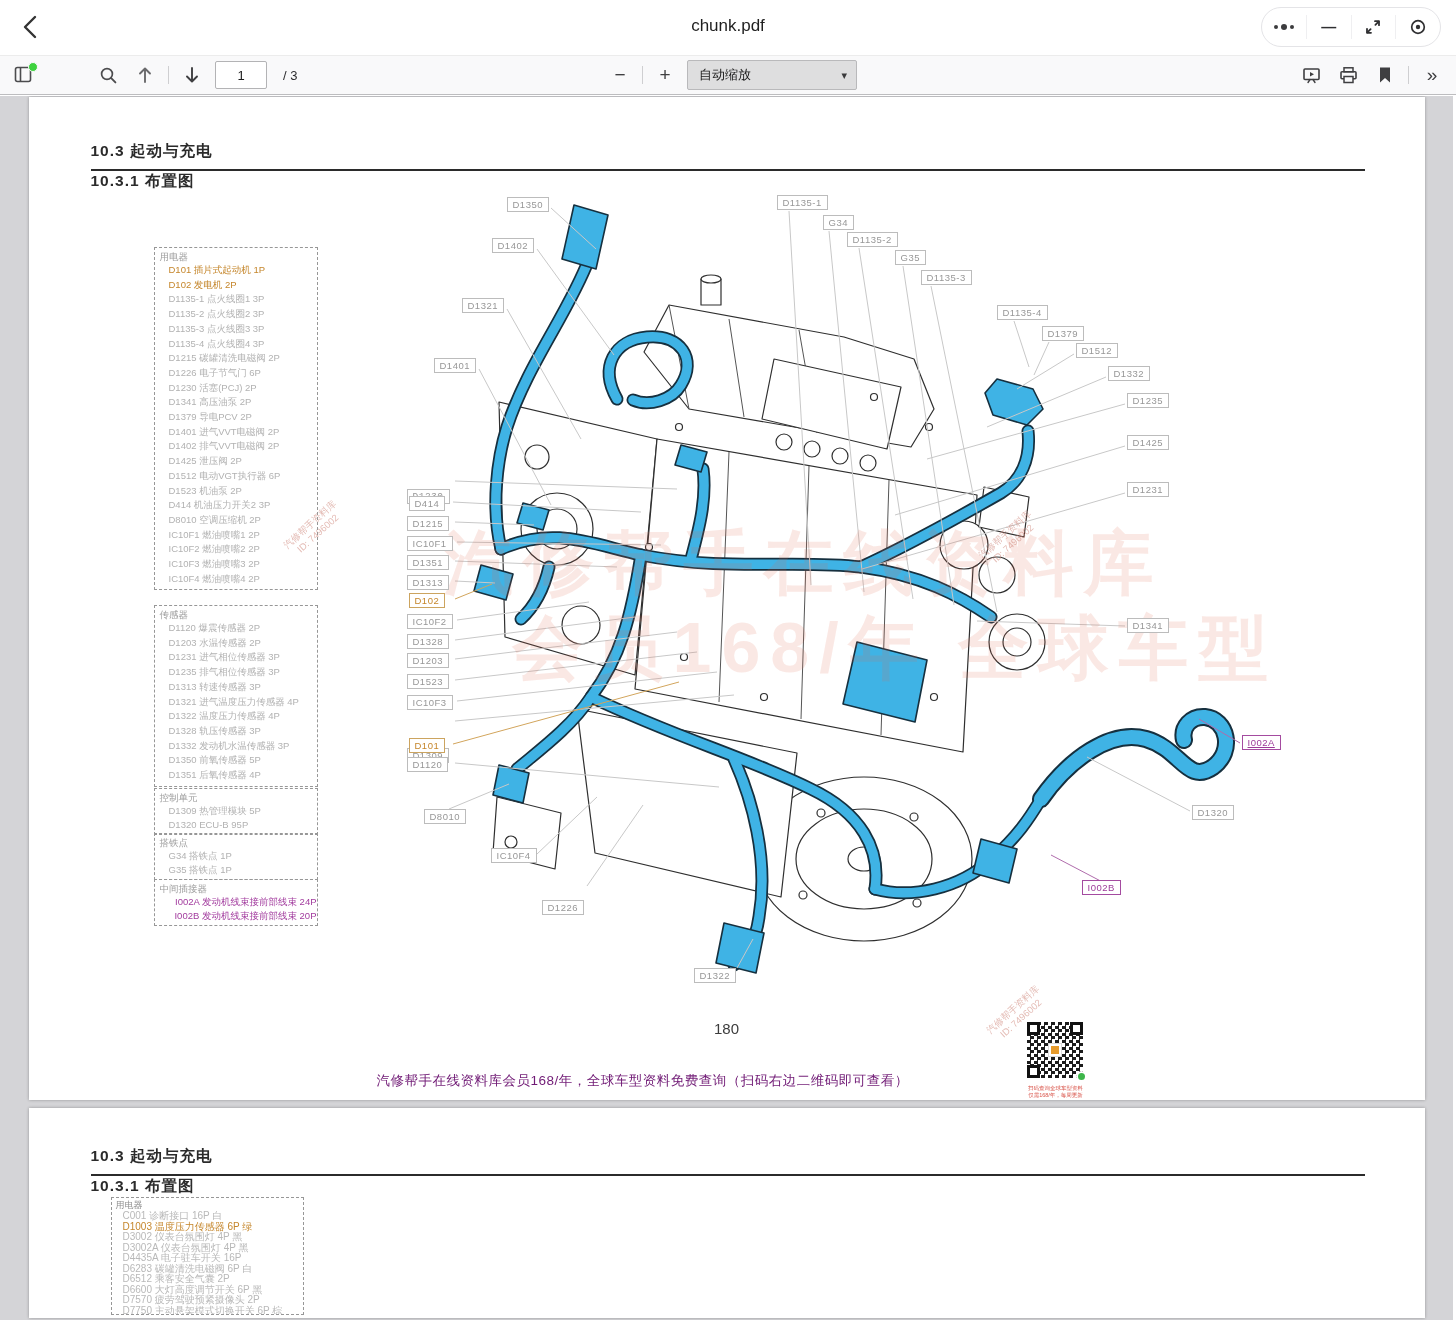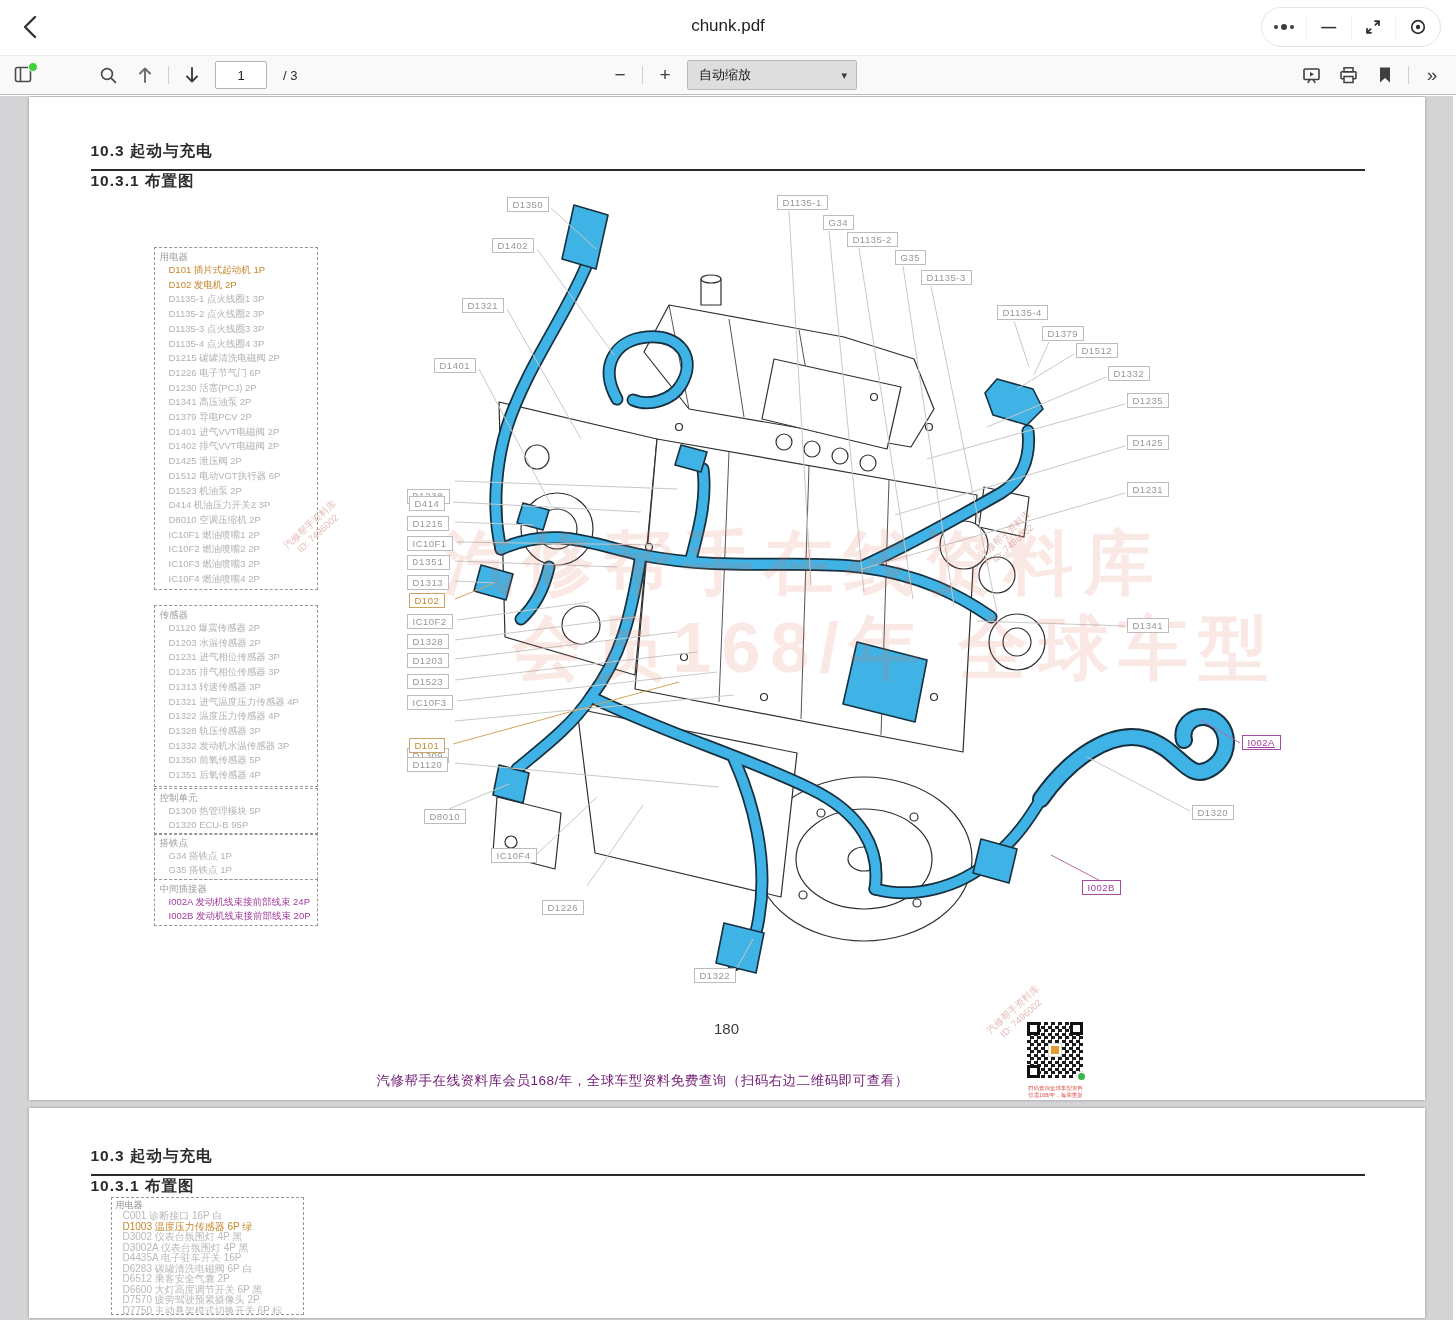--- a/index.html
+++ b/index.html
@@ -48,21 +48,21 @@
   .docheading{position:absolute;left:62px;width:1274px;border-bottom:2px solid #2b2b2b;padding-bottom:7px;
     font-size:15.5px;font-weight:700;color:#2b2b2b;letter-spacing:1px;}
   .subheading{position:absolute;left:62px;font-size:15.5px;font-weight:700;color:#2b2b2b;letter-spacing:1px;}
 
   
   .lbox{position:absolute;left:125px;width:164px;border:1px dashed #979797;padding:3px 0 3px 5px;background:rgba(255,255,255,.0);}
   .ltitle{font-size:9.5px;color:#9d9d9d;line-height:12px;white-space:nowrap;}
   .lrow{font-size:9.5px;color:#b2b2b2;line-height:14.7px;padding-left:9px;white-space:nowrap;}
   .lbox.tight .lrow{line-height:13.5px;}
   .lrow.c-orange{color:#c5862b;}
-  .lrow.c-purple{color:#a23b9e;}
+  .lrow.c-purple{color:#a23b9e;text-align:right;}
   .lbox.p2box{left:82px;width:193px;padding:2px 0 2px 4px;}
   .p2box .ltitle{font-size:9px;line-height:11px;color:#8f8f8f;}
   .p2box .lrow{font-size:10px;line-height:10.5px;padding-left:7px;color:#b9b9b9;}
   .p2box .lrow.c-orange{color:#c5862b;}
 
   
   .art{position:absolute;inset:0;}
   .eg{fill:#fff;stroke:#2f2f2f;stroke-width:1.2;stroke-linejoin:round;}
   .eg2{fill:none;stroke:#555;stroke-width:1;}
   .ho{fill:none;stroke:#16303f;stroke-width:13;stroke-linecap:round;stroke-linejoin:round;}
@@ -440,21 +440,21 @@
           <div class="dlabel" style="left: 1047px; top: 246px;"><span>D1512</span></div>
           <div class="dlabel" style="left: 1079px; top: 269px;"><span>D1332</span></div>
           <div class="dlabel" style="left: 1098px; top: 296px;"><span>D1235</span></div>
           <div class="dlabel" style="left: 1098px; top: 338px;"><span>D1425</span></div>
           <div class="dlabel" style="left: 1098px; top: 385px;"><span>D1231</span></div>
           <div class="dlabel" style="left: 1098px; top: 521px;"><span>D1341</span></div>
           <div class="dlabel" style="left: 378px; top: 392px; font-family: Liberation Mono, monospace;"><span>D1230</span></div>
           <div class="dlabel" style="left: 380px; top: 399px;"><span>D414</span></div>
           <div class="dlabel" style="left: 378px; top: 419px;"><span>D1215</span></div>
           <div class="dlabel" style="left: 378px; top: 439px;"><span>IC10F1</span></div>
-          <div class="dlabel" style="left: 378px; top: 458px; font-family: Liberation Mono, monospace;"><span>D1351</span></div>
+          <div class="dlabel" style="left: 378px; top: 458px;"><span>D1351</span></div>
           <div class="dlabel" style="left: 378px; top: 478px;"><span>D1313</span></div>
           <div class="dlabel c-orange" style="left: 380px; top: 496px;"><span>D102</span></div>
           <div class="dlabel" style="left: 378px; top: 517px;"><span>IC10F2</span></div>
           <div class="dlabel" style="left: 378px; top: 537px;"><span>D1328</span></div>
           <div class="dlabel" style="left: 378px; top: 556px;"><span>D1203</span></div>
           <div class="dlabel" style="left: 378px; top: 577px;"><span>D1523</span></div>
           <div class="dlabel" style="left: 378px; top: 598px;"><span>IC10F3</span></div>
           <div class="dlabel" style="left: 378px; top: 618px; margin-top: 33px;"><span>D1309</span></div>
           <div class="dlabel c-orange" style="left: 380px; top: 641px;"><span>D101</span></div>
           <div class="dlabel" style="left: 378px; top: 660px;"><span>D1120</span></div>

